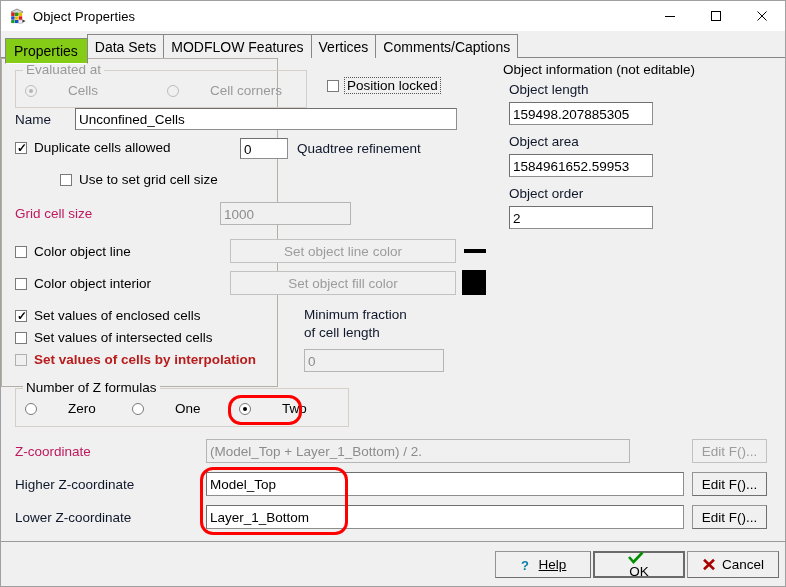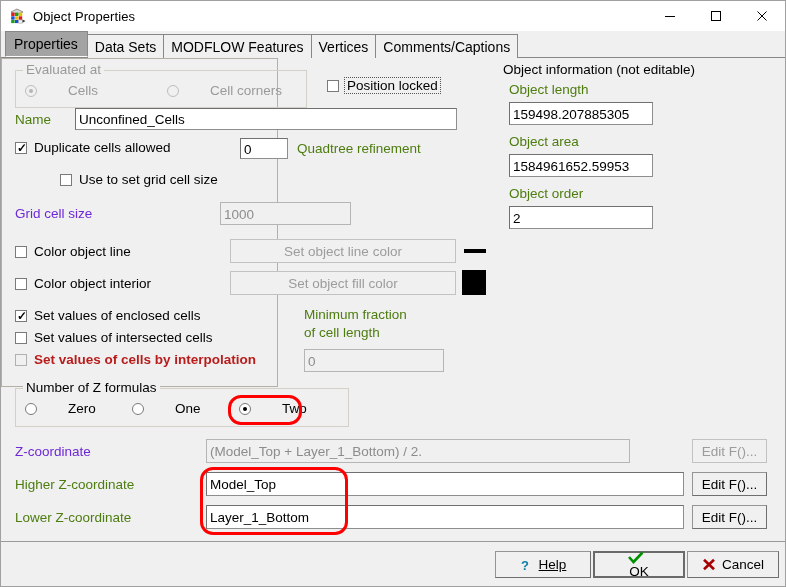--- a/index.html
+++ b/index.html
@@ -55,29 +55,29 @@
     font-size:14px;color:#000;
     background:#f0f0f0;
     border-left:1px solid #878787;
     border-right:1px solid #878787;
     border-top:1px solid #878787;
     margin-right:-1px;
     position:relative;top:1px;
   }
   .tab.active{
     height:26px;
-    background:#a3a3a3;
+    background:#84cc16;
     border-bottom:1px solid #fdfdfd;
-    z-index:3;top:0;
+    z-index:3;top:7px;
     padding:0 9px 0 8px;
   }
   
   .client{flex:1 1 auto;position:relative;background:#f0f0f0;}
-  .lbl{position:absolute;font-size:13.5px;color:#4d7c0f;white-space:nowrap;}
-  .lbl.dis{color:#6d28d9;}
+  .lbl{position:absolute;font-size:13.5px;color:#0f172a;white-space:nowrap;}
+  .lbl.dis{color:#be185d;}
   
   .group{position:absolute;border:1px solid #d4d0c8;box-sizing:border-box;}
   .group-solid{border:1px solid #b4b0a8;}
   .group-cap{
     position:absolute;background:#f0f0f0;padding:0 3px;
     font-size:13.5px;line-height:13px;white-space:nowrap;
   }
   .group-cap.dis{color:#9a9a9a;}
   
   .inp{

